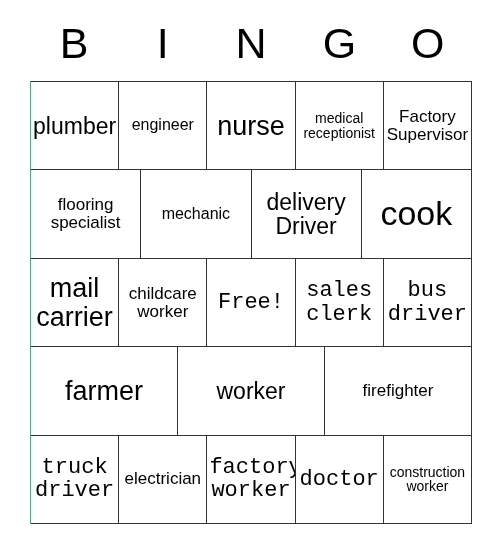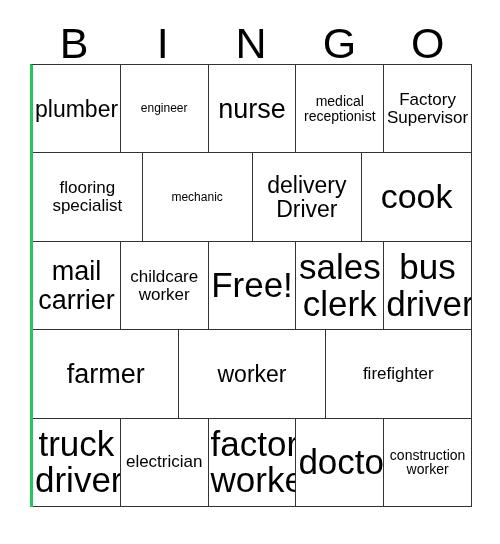--- a/index.html
+++ b/index.html
@@ -42,26 +42,26 @@
     font-weight: 400;
     letter-spacing: 0px;
     color: #000000;
     user-select: none;
   }
 
   
   #bingo-grid {
     position: absolute;
     left: 30px;
-    top: 64px;
+    top: 81px;
     width: 442px;
     height: 443px;
     box-sizing: border-box;
     border-top: 1px solid #333333;
-    border-left: 3px solid #22c55e;
+    border-left: 1px solid #22c55e;
     display: flex;
     flex-direction: column;
   }
   .bingo-row {
     flex: 1 1 0;
     display: flex;
     flex-direction: row;
     min-height: 0;
   }
   .bingo-cell {
@@ -81,24 +81,24 @@
     display: block;
     width: 100%;
     line-height: 1.05;
     color: #000000;
     white-space: pre-line;
   }
 
   
   .sz-xs  { font-size: 14px; }
   .sz-s   { font-size: 17px; }
-  .sz-m   { font-size: 12px; }
+  .sz-m   { font-size: 16px; }
   .sz-l   { font-size: 23px; }
   .sz-xl  { font-size: 27px; }
-  .sz-xxl { font-size: 35px; }
+  .sz-xxl { font-size: 22px; font-family: Liberation Mono, monospace; }
   .sz-huge{ font-size: 34px; }
 </style>
 </head>
 <body>
 
 <div id="bingo-card">
 
   <div id="bingo-header">
     <div class="header-letter">B</div>
     <div class="header-letter">I</div>

